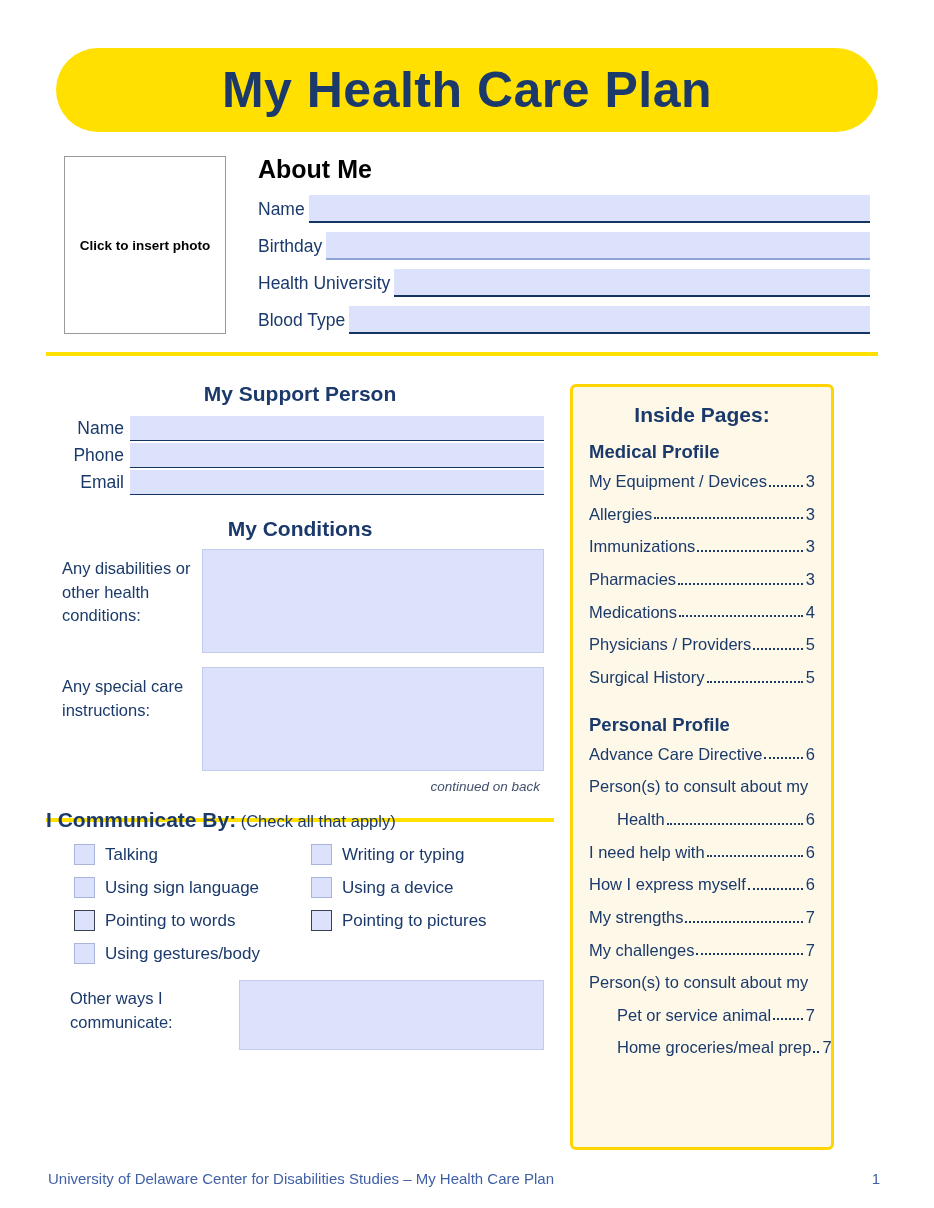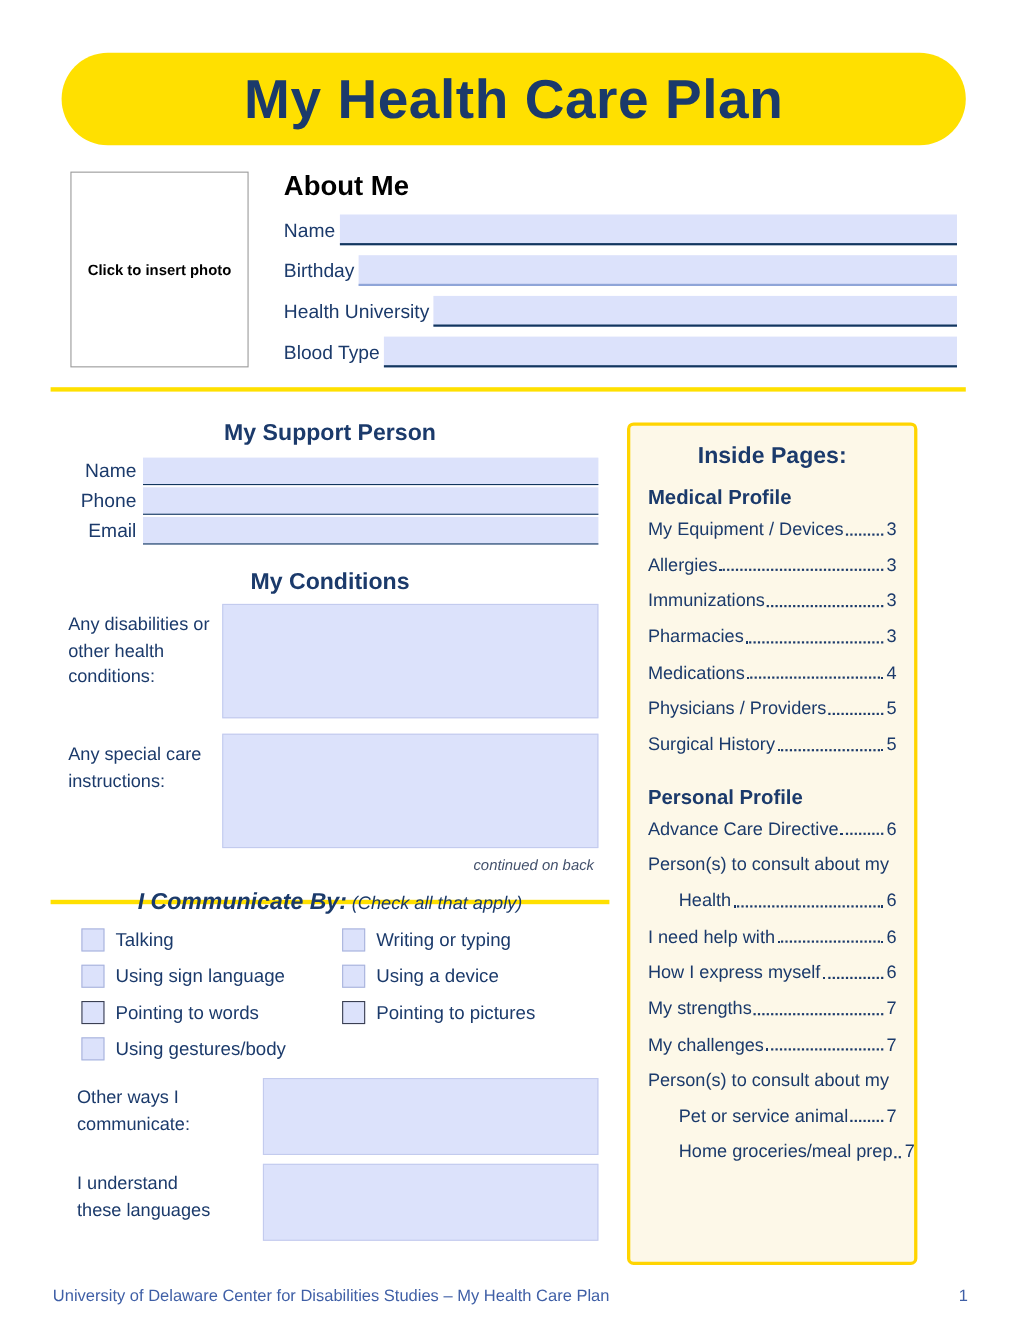--- a/index.html
+++ b/index.html
@@ -182,24 +182,23 @@
     text-align: right;
     font-size: 13.5px;
     font-style: italic;
     color: #42506b;
     margin-top: 8px;
     padding-right: 14px;
   }
 
   
   .comm-head {
-    text-align: center;
+    text-align: left;
     margin: 14px 0 6px 0;
     line-height: 1.15;
-    font-style: italic;
   }
   .comm-head .strong {
     font-size: 21px;
     font-weight: bold;
     color: #1b3a6b;
   }
   .comm-head .light {
     font-size: 16.5px;
     color: #1b3a6b;
   }
@@ -422,24 +421,20 @@
         <span class="check-label">Pointing to pictures</span>
       </div>
     </div>
   </div>
 
   <div class="bottom-row">
     <div class="bottom-label">Other ways I communicate:</div>
     <div class="bottom-box"></div>
   </div>
 
-  <div class="bottom-row" style="margin-top:8px;">
-    <div class="bottom-label">I understand these languages</div>
-    <div class="bottom-box"></div>
-  </div>
 
 </div>
 
 <div class="inside">
   <div class="inside-title">Inside Pages:</div>
   <div id="toc-container">
       <div class="inside-group-title">Medical Profile</div>
       <div class="toc-item">
         <span class="toc-text">My Equipment / Devices</span>
         <span class="toc-dots"></span>

